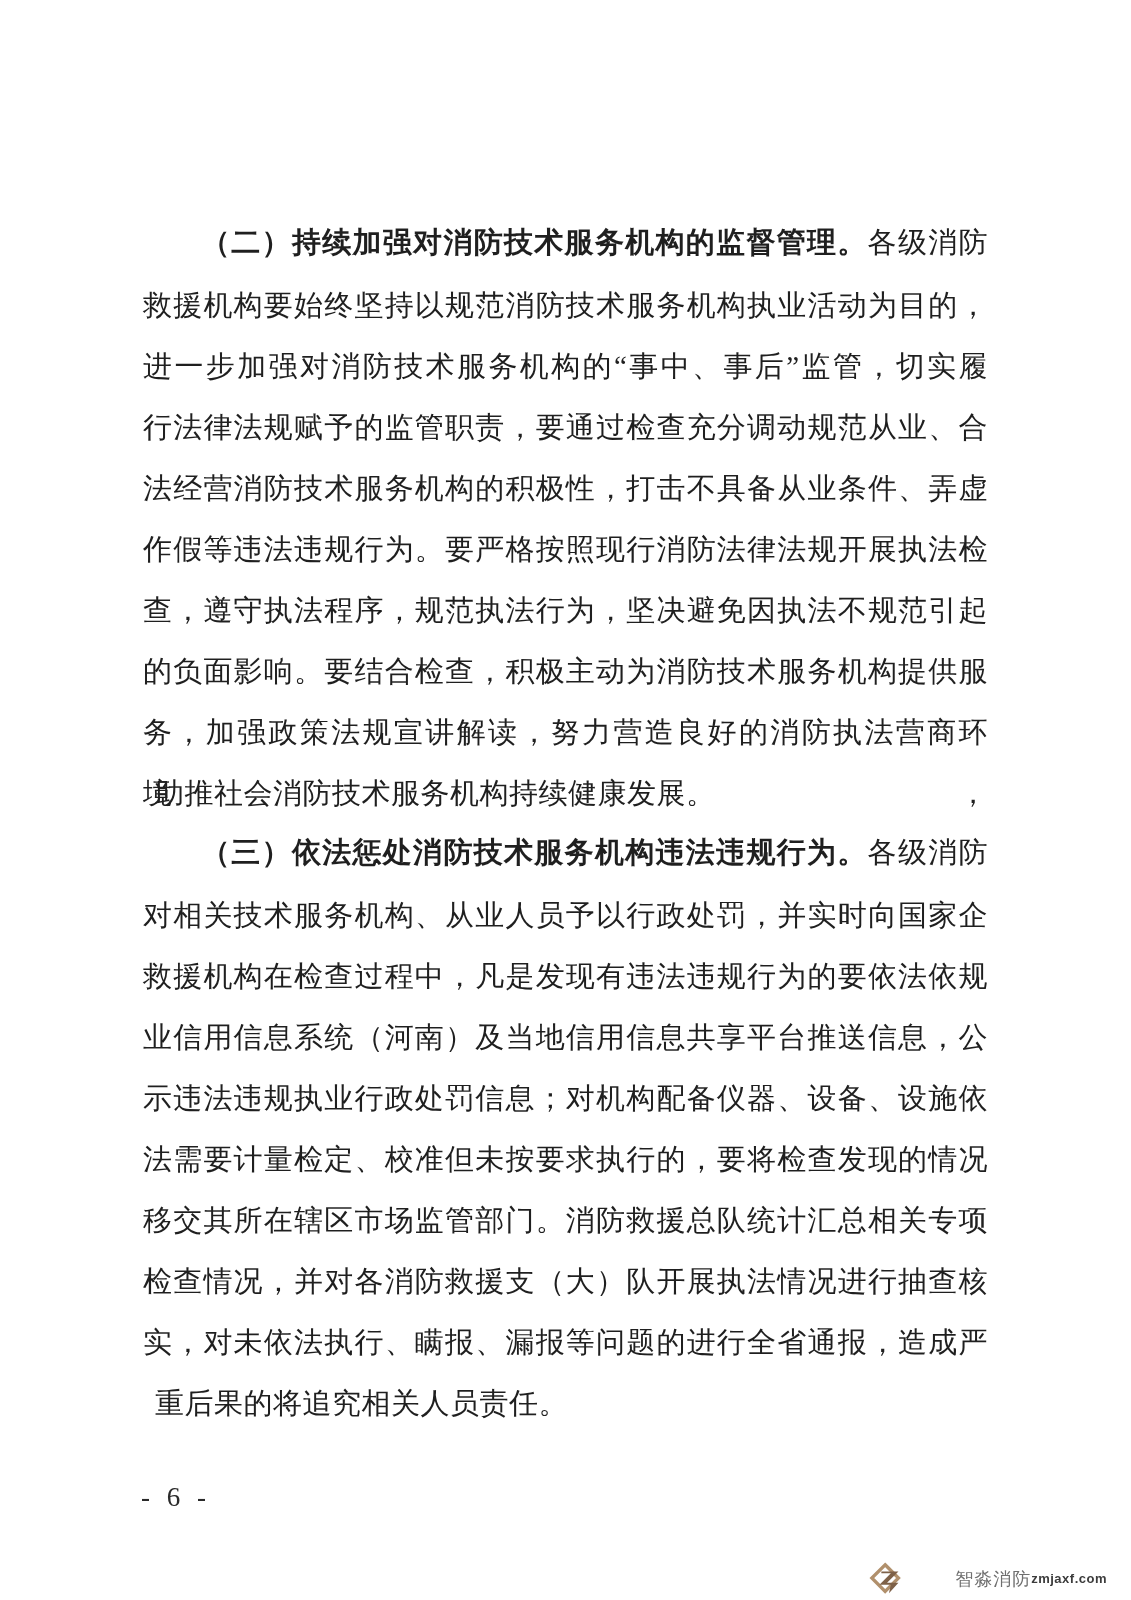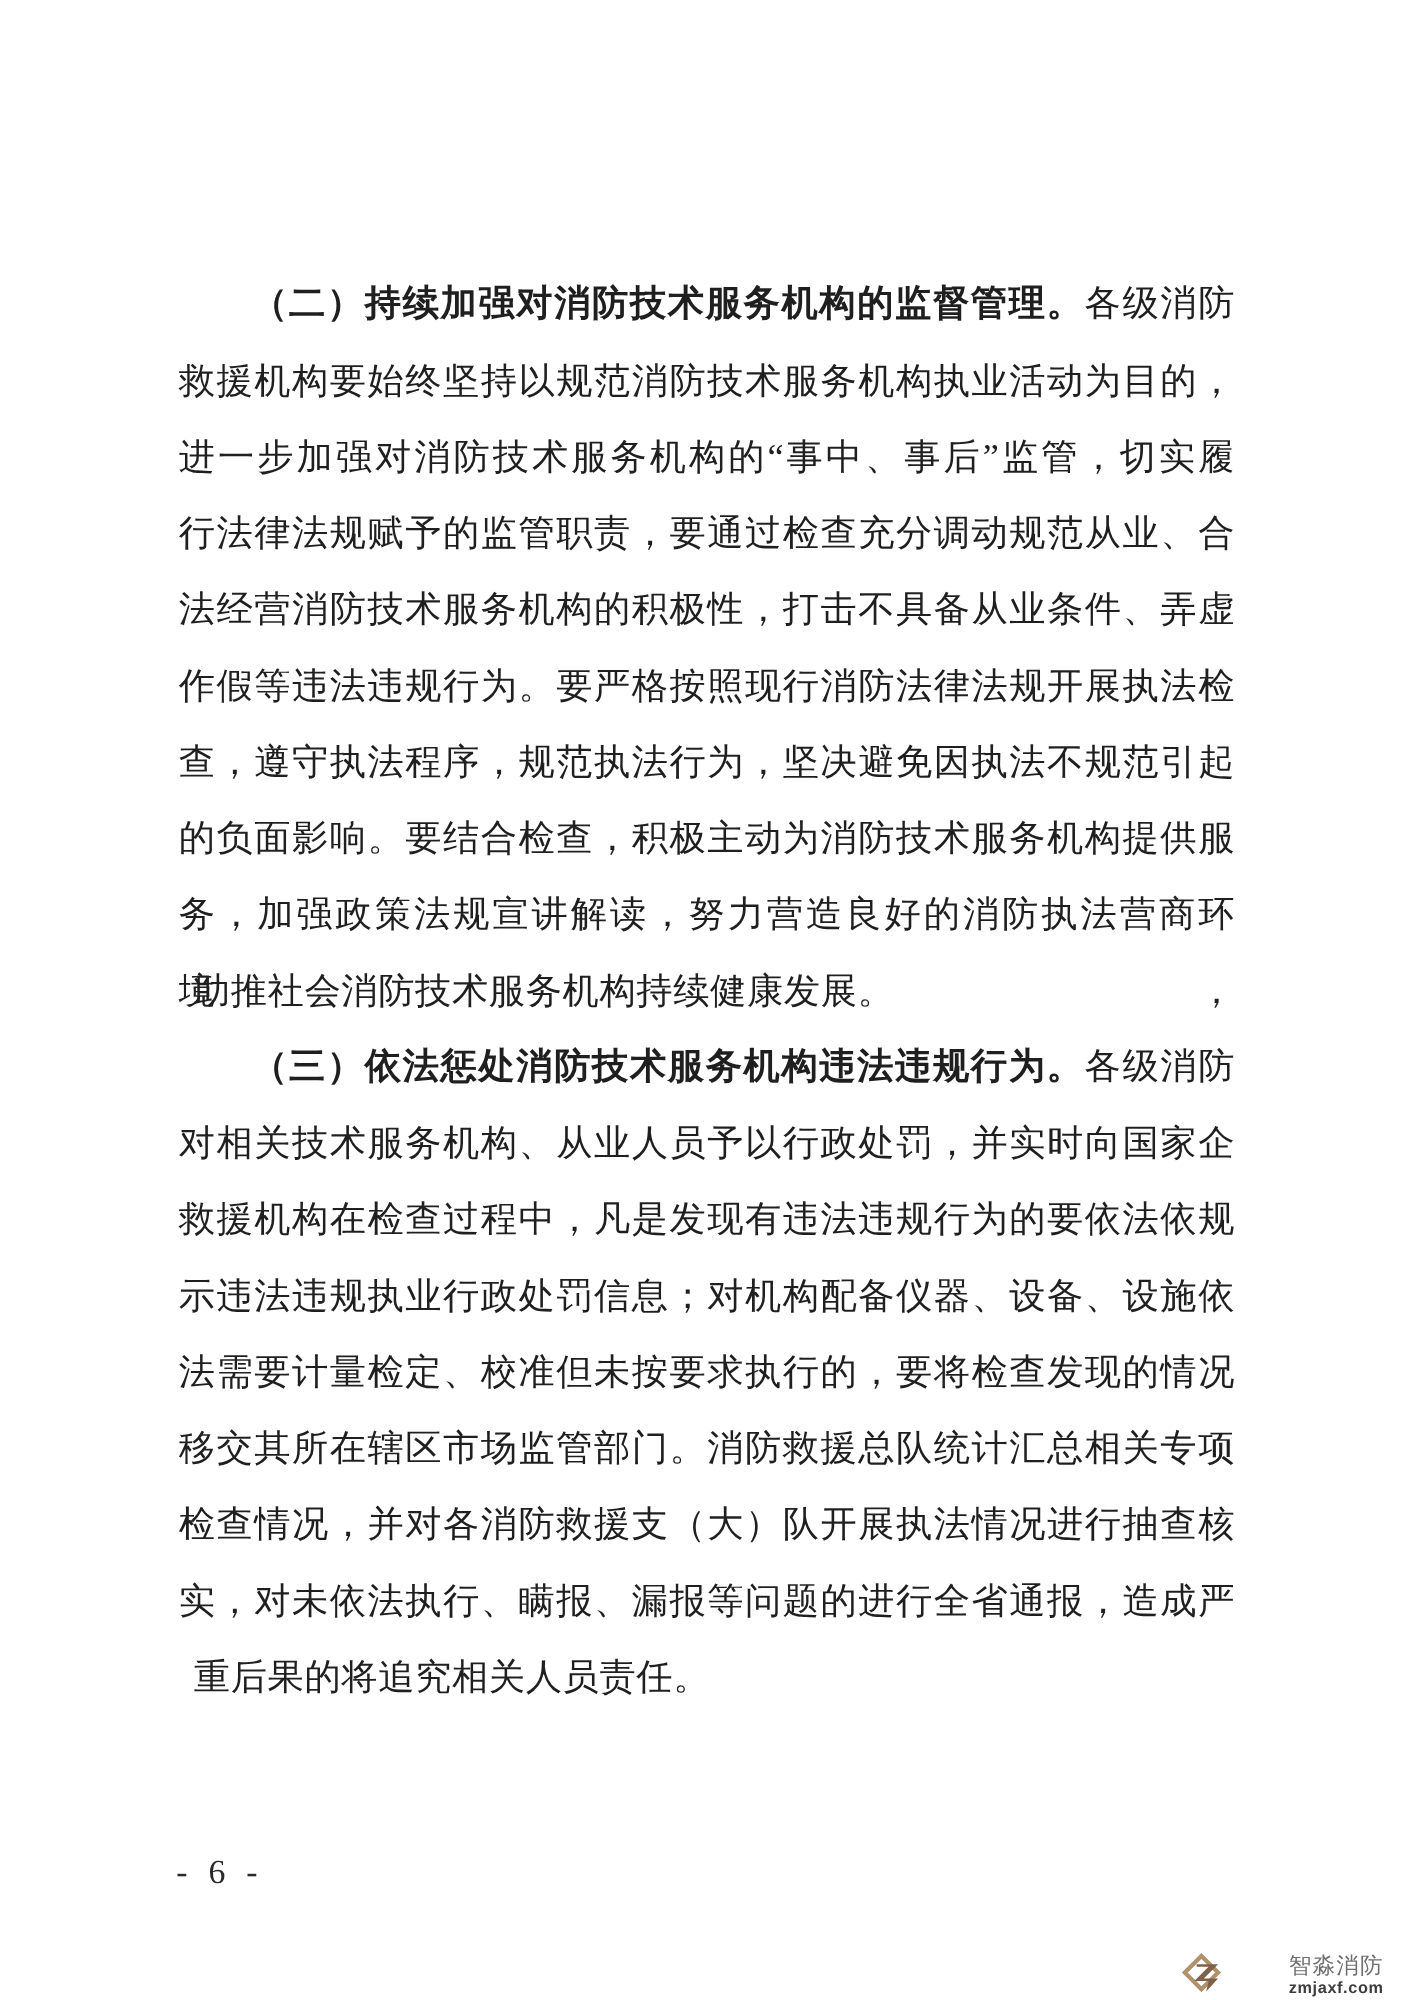--- a/index.html
+++ b/index.html
@@ -62,21 +62,21 @@
     align-items: center;
     gap: 4px;
   }
   .watermark .logo {
     width: 38px;
     height: 38px;
     flex: 0 0 auto;
   }
   .watermark .wm-text {
     display: flex;
-    flex-direction: column;
+    flex-direction: row;
     justify-content: center;
     line-height: 1;
     margin-left: 44px;
   }
   .wm-brand {
     font-family: "Liberation Sans", "DejaVu Sans", sans-serif;
     font-size: 18px;
     letter-spacing: 1px;
   }
   .wm-domain {
@@ -99,20 +99,21 @@
       <div class="line"><span class="">行法律法规赋予的监管职责，要通过检查充分调动规范从业、合</span></div>
       <div class="line"><span class="">法经营消防技术服务机构的积极性，打击不具备从业条件、弄虚</span></div>
       <div class="line"><span class="">作假等违法违规行为。要严格按照现行消防法律法规开展执法检</span></div>
       <div class="line"><span class="">查，遵守执法程序，规范执法行为，坚决避免因执法不规范引起</span></div>
       <div class="line"><span class="">的负面影响。要结合检查，积极主动为消防技术服务机构提供服</span></div>
       <div class="line"><span class="">务，加强政策法规宣讲解读，努力营造良好的消防执法营商环境，</span></div>
       <div class="line para-end"><span class="">助推社会消防技术服务机构持续健康发展。</span></div>
       <div class="line indent"><span class="bold">（三）依法惩处消防技术服务机构违法违规行为。</span><span class="">各级消防</span></div>
       <div class="line"><span class="">对相关技术服务机构、从业人员予以行政处罚，并实时向国家企</span></div>
       <div class="line"><span class="">救援机构在检查过程中，凡是发现有违法违规行为的要依法依规</span></div>
+      <div class="line"><span class="">业信用信息系统（河南）及当地信用信息共享平台推送信息，公</span></div>
       <div class="line"><span class="">示违法违规执业行政处罚信息；对机构配备仪器、设备、设施依</span></div>
       <div class="line"><span class="">法需要计量检定、校准但未按要求执行的，要将检查发现的情况</span></div>
       <div class="line"><span class="">移交其所在辖区市场监管部门。消防救援总队统计汇总相关专项</span></div>
       <div class="line"><span class="">检查情况，并对各消防救援支（大）队开展执法情况进行抽查核</span></div>
       <div class="line"><span class="">实，对未依法执行、瞒报、漏报等问题的进行全省通报，造成严</span></div>
       <div class="line para-end"><span class="">重后果的将追究相关人员责任。</span></div>
     </div>
 
   <div class="page-number">- 6 -</div>
 

